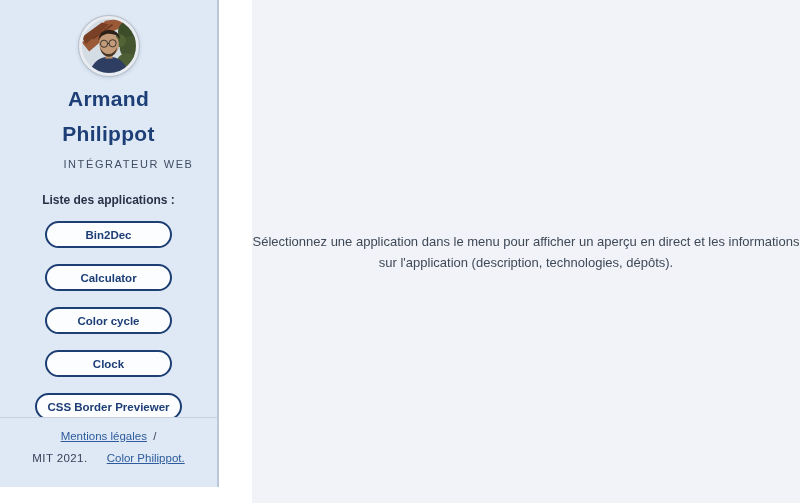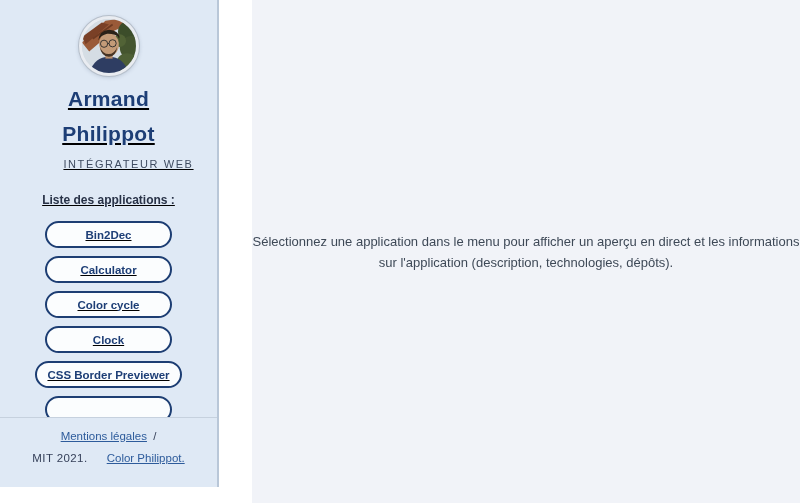--- a/index.html
+++ b/index.html
@@ -15,21 +15,20 @@
   }
 
   
   .sidebar {
     position: relative;
     flex: 0 0 219px;
     width: 219px;
     height: 487px;
     background: #dfe9f5;
     border-right: 2px solid #b9c7d8;
-    text-decoration: underline;
   }
   .sidebar-main {
     height: 441px;
     overflow: hidden;
     text-align: center;
   }
 
   .avatar-wrap {
     width: 60px;
     height: 60px;
@@ -64,21 +63,21 @@
     margin-top: 23px;
     font-size: 12px;
     font-weight: 700;
     color: #283247;
   }
 
   .apps-list {
     list-style: none;
     margin-top: 14px;
   }
-  .apps-list li { margin-bottom: 8px; }
+  .apps-list li { margin-bottom: 16px; }
   .app-button {
     display: block;
     margin: 0 auto;
     min-width: 127px;
     height: 27px;
     padding: 0 10px;
     border: 2px solid #1d3e73;
     border-radius: 15px;
     background: #fbfdfe;
     color: #1d3e76;

